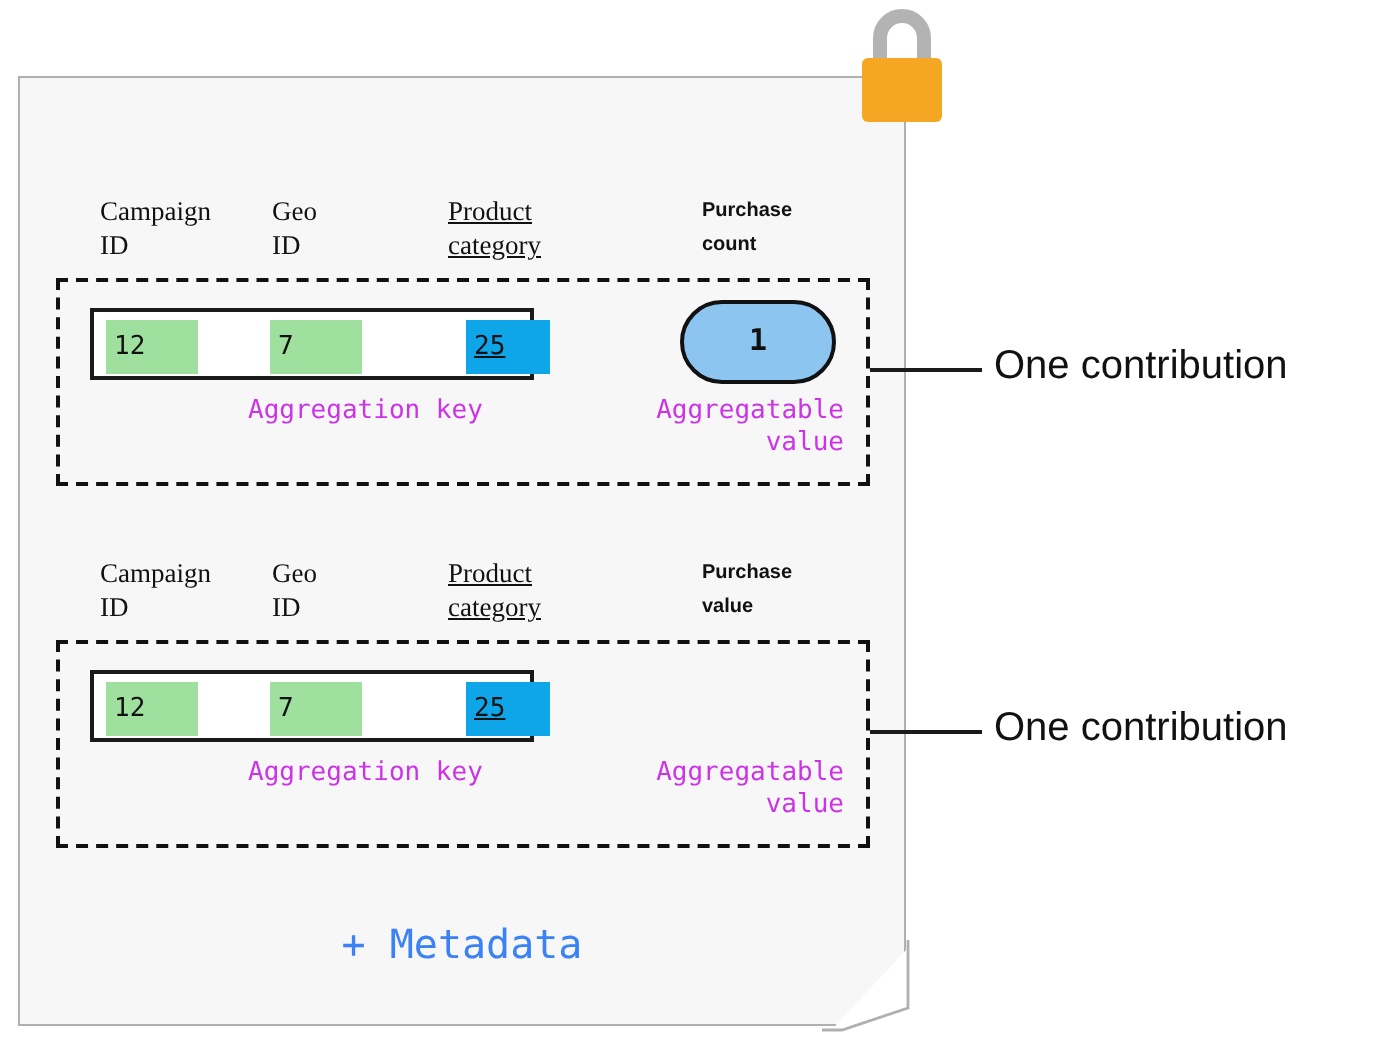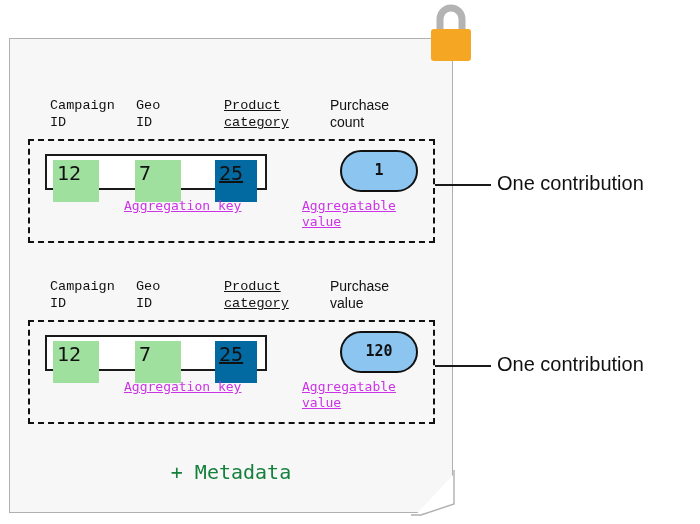--- a/index.html
+++ b/index.html
@@ -55,34 +55,34 @@
   .block-1 { top: 97px; }
   .block-2 { top: 278px; }
 
   .headers {
     position: relative;
     height: 42px;
     width: 408px;
   }
   .hdr {
     position: absolute;
-    font-family: Liberation Mono, monospace;
+    font-family: Liberation Serif, serif;
     font-size: 13.5px;
     line-height: 17px;
     color: #111111;
     white-space: pre;
   }
   .hdr-campaign { left: 22px;  top: 0; }
   .hdr-geo      { left: 108px; top: 0; }
   .hdr-product  { left: 196px; top: 0; text-decoration: underline; }
   .hdr-purchase {
-    left: 302px; top: 0;
+    left: 323px; top: 0;
     font-family: "Liberation Sans", sans-serif;
-    font-weight: normal;
-    font-size: 14px;
+    font-weight: bold;
+    font-size: 10px;
     line-height: 17px;
   }
 
   .dashbox {
     position: relative;
     width: 407px;
     height: 104px;
     border: 2px dashed #111111;
     box-sizing: border-box;
   }
@@ -93,32 +93,32 @@
     top: 13px;
     width: 222px;
     height: 36px;
     background: #ffffff;
     border: 2.5px solid #1a1a1a;
     box-sizing: border-box;
   }
   .chip {
     position: absolute;
     top: 4px;
-    height: 42px;
+    height: 27px;
     line-height: 27px;
     font-family: "DejaVu Sans Mono", monospace;
-    font-size: 20px;
+    font-size: 13px;
     color: #111111;
     text-align: left;
     box-sizing: border-box;
     padding-left: 4px;
   }
   .chip-campaign { left: 6px;   width: 46px; background: #9fe09f; }
   .chip-geo      { left: 88px;  width: 46px; background: #9fe09f; }
-  .chip-product  { left: 168px; width: 42px; background: #0369a1; }
+  .chip-product  { left: 186px; width: 42px; background: #0ea5e9; }
   .chip-product span { text-decoration: underline; }
 
   .pill {
     position: absolute;
     left: 310px;
     top: 9px;
     width: 78px;
     height: 42px;
     background: #8cc5f0;
     border: 2.5px solid #111111;
@@ -132,30 +132,30 @@
     color: #111111;
   }
 
   .annot {
     position: absolute;
     font-family: "DejaVu Sans Mono", monospace;
     font-size: 13px;
     line-height: 16px;
     color: #cc33e6;
     white-space: pre;
-    text-decoration: underline;
   }
   .annot-key {
     left: 94px;
     top: 57px;
   }
   .annot-val {
     left: 272px;
     top: 57px;
     width: 120px;
+    text-align: right;
     white-space: normal;
   }
 
   
   .leader {
     position: absolute;
     height: 0;
     border-top: 2px solid #1a1a1a;
   }
   .leader-1 { left: 435px; top: 184px; width: 56px; }
@@ -173,21 +173,21 @@
 
   
   .metadata {
     position: absolute;
     left: 9px;
     top: 460px;
     width: 444px;
     text-align: center;
     font-family: "DejaVu Sans Mono", monospace;
     font-size: 20px;
-    color: #15803d;
+    color: #3b82f6;
   }
 </style>
 </head>
 <body>
 
 <div class="card"></div>
 
 <svg class="card-fold" viewBox="0 0 44 46">
   <path d="M 43 0 L 43 34 L 10 45 L 0 45" fill="none" stroke="#b0b0b0" stroke-width="1.4"></path>
 </svg>
@@ -242,21 +242,20 @@
   </div>
 
   <div class="dashbox">
 
     <div class="keybox">
       <div class="chip chip-campaign">12</div>
       <div class="chip chip-geo">7</div>
       <div class="chip chip-product"><span>25</span></div>
     </div>
 
-    <div class="pill">120</div>
 
     <div class="annot annot-key">Aggregation key</div>
     <div class="annot annot-val">Aggregatable value</div>
   </div>
 </div>
 
 <div class="leader leader-2"></div>
 <div class="callout callout-2">One contribution</div>
 
 <div class="metadata">+ Metadata</div>

